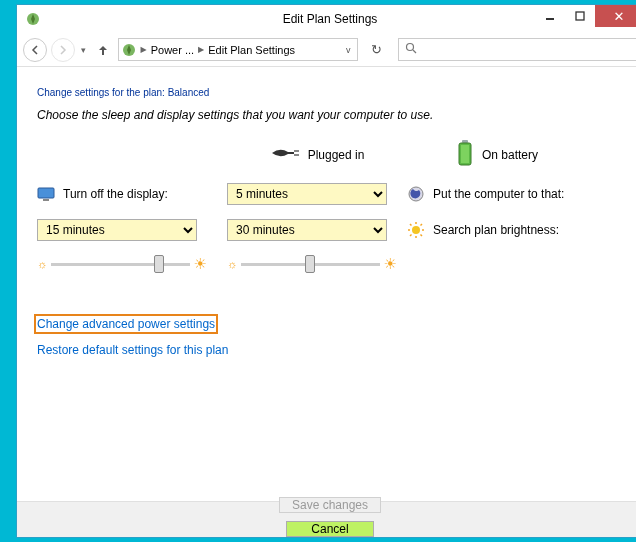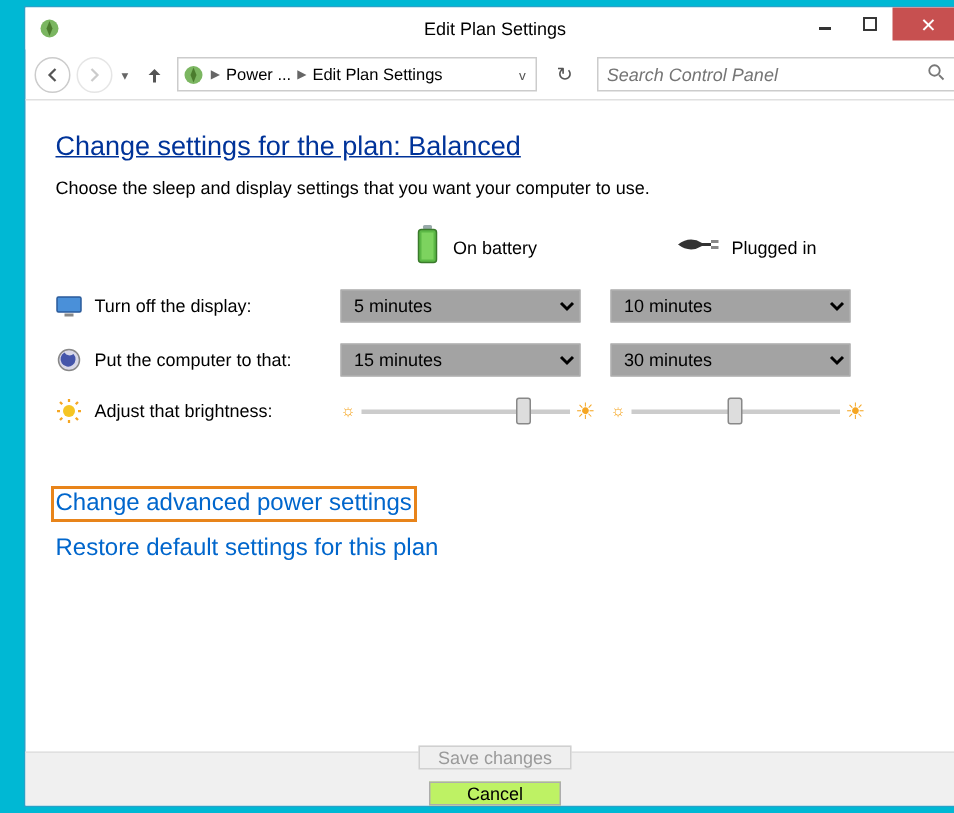--- a/index.html
+++ b/index.html
@@ -19,35 +19,35 @@
   .up-btn { width: 22px; height: 22px; display: flex; align-items: center; justify-content: center; color: #555; font-size: 14px; }
   .breadcrumb { flex: 0 0 240px; height: 23px; border: 1px solid #ccc; display: flex; align-items: center; padding: 0 2px; gap: 2px; font-size: 11px; overflow: hidden; }
   .breadcrumb .bc-icon { width: 16px; height: 16px; flex-shrink: 0; }
   .breadcrumb .sep { color: #666; font-size: 8px; padding: 0 2px; }
   .breadcrumb .bc-drop { margin-left: auto; color: #555; font-size: 9px; padding: 0 4px; }
   .refresh { width: 22px; height: 22px; display: flex; align-items: center; justify-content: center; color: #555; margin-left: 4px; font-size: 13px; }
   .search { flex: 1; height: 23px; border: 1px solid #ccc; margin-left: 6px; display: flex; align-items: center; padding: 0 6px; }
   .search input { border: none; outline: none; flex: 1; font-size: 12px; font-style: italic; color: #888; background: transparent; }
   .search .sicon { color: #777; font-size: 12px; }
   .content { flex: 1; padding: 20px 20px 0 20px; overflow: hidden; }
-  .heading { color: #003399; font-size: 18px; margin-bottom: 10px; text-decoration: underline; }
-  .sub { color: #000; font-size: 12px; margin-bottom: 18px; }
+  .heading { color: #003399; font-size: 10px; margin-bottom: 10px; }
+  .sub { color: #000; font-size: 12px; margin-bottom: 18px; font-style: italic; }
   .grid { display: grid; grid-template-columns: 190px 180px 180px; row-gap: 14px; align-items: center; }
   .col-head { display: flex; align-items: center; gap: 8px; justify-content: center; font-size: 12px; }
   .row-label { display: flex; align-items: center; gap: 8px; font-size: 12px; }
   .row-icon { width: 18px; height: 18px; flex-shrink: 0; }
-  select { width: 160px; height: 22px; border: 1px solid #adadad; background: #a3a3a3; font-size: 12px; padding: 0 4px; }
+  select { width: 160px; height: 22px; border: 1px solid #adadad; background: #fef9c3; font-size: 12px; padding: 0 4px; }
   .slider-cell { display: flex; align-items: center; gap: 4px; width: 170px; }
   .slider-cell .sun-sm { color: #f5a623; font-size: 11px; }
   .slider-cell .sun-lg { color: #f5a623; font-size: 15px; }
   .slider-cell input[type=range] { flex: 1; height: 3px; -webkit-appearance: none; background: #ccc; }
   .slider-cell input[type=range]::-webkit-slider-thumb { -webkit-appearance: none; width: 10px; height: 18px; background: #ddd; border: 1px solid #888; border-radius: 2px; }
   .slider-cell input[type=range]::-moz-range-thumb { width: 10px; height: 18px; background: #ddd; border: 1px solid #888; border-radius: 2px; }
   .links { margin-top: 44px; }
-  .link { color: #0066cc; font-size: 16px; margin-bottom: 12px; display: inline-block; cursor: pointer; }
+  .link { color: #0066cc; font-size: 12px; margin-bottom: 12px; display: inline-block; cursor: pointer; }
   .link.hl { outline: 2px solid #e8841a; outline-offset: 1px; }
   .footer { height: 36px; border-top: 1px solid #e0e0e0; background: #f0f0f0; display: flex; align-items: center; justify-content: flex-end; padding: 0 14px; gap: 8px; flex-direction: column; }
   .btn { height: 23px; min-width: 88px; border: 1px solid #adadad; background: #bef264; font-size: 12px; padding: 0 12px; }
   .btn:disabled { color: #9a9a9a; background: #efefef; border-color: #d0d0d0; }
   .icon-svg { display: block; }
 </style>
 </head>
 <body>
 
 <div class="window">
@@ -100,68 +100,66 @@
           </svg>
       </span>
       <span class="sep">▶</span>
       <span>Power ...</span>
       <span class="sep">▶</span>
       <span>Edit Plan Settings</span>
       <span class="bc-drop">v</span>
     </div>
     <div class="refresh">↻</div>
     <div class="search">
-      <input type="text" placeholder="Search Control Panel" style="">
       <span class="sicon">
         <svg width="12" height="12" viewBox="0 0 12 12">
             <circle cx="5" cy="5" r="3.5" fill="none" stroke="#777" stroke-width="1.2"></circle>
             <line x1="8" y1="8" x2="11" y2="11" stroke="#777" stroke-width="1.2"></line>
           </svg>
       </span>
     </div>
   </div>
 
   <div class="content">
     <div class="heading">Change settings for the plan: Balanced</div>
     <div class="sub">Choose the sleep and display settings that you want your computer to use.</div>
 
     <div class="grid">
       <div></div>
+      <div class="col-head">
+        <span>
+          <svg width="30" height="18" viewBox="0 0 30 18">
+              <path d="M2 9 Q10 3 18 8 L24 8 L24 10 L18 10 Q10 15 2 9 Z" fill="#333"></path>
+              <rect x="24" y="6" width="5" height="2" fill="#888"></rect>
+              <rect x="24" y="10" width="5" height="2" fill="#888"></rect>
+            </svg>
+        </span>
+        <span>Plugged in</span>
+      </div>
       <div class="col-head">
         <span>
           <svg width="18" height="26" viewBox="0 0 18 26">
               <rect x="6" y="0" width="6" height="3" fill="#9aa" rx="1"></rect>
               <rect x="3" y="3" width="12" height="22" rx="2" fill="#5cb846" stroke="#3a7a2b"></rect>
               <rect x="5" y="5" width="8" height="18" fill="#7dd35f"></rect>
             </svg>
         </span>
         <span>On battery</span>
       </div>
-      <div class="col-head">
-        <span>
-          <svg width="30" height="18" viewBox="0 0 30 18">
-              <path d="M2 9 Q10 3 18 8 L24 8 L24 10 L18 10 Q10 15 2 9 Z" fill="#333"></path>
-              <rect x="24" y="6" width="5" height="2" fill="#888"></rect>
-              <rect x="24" y="10" width="5" height="2" fill="#888"></rect>
-            </svg>
-        </span>
-        <span>Plugged in</span>
-      </div>
 
       <div class="row-label">
         <span class="row-icon">
           <svg width="18" height="18" viewBox="0 0 18 18">
               <rect x="1" y="3" width="16" height="10" rx="1" fill="#4a90d9" stroke="#2a5a9a"></rect>
               <rect x="6" y="14" width="6" height="2" fill="#888"></rect>
             </svg>
         </span>
         <span>Turn off the display:</span>
       </div>
       <div><select><option>5 minutes</option></select></div>
-      <div><select><option>10 minutes</option></select></div>
 
       <div class="row-label">
         <span class="row-icon">
           <svg width="18" height="18" viewBox="0 0 18 18">
               <circle cx="9" cy="9" r="7" fill="#d8d8e8" stroke="#888"></circle>
               <path d="M12 5 A5 5 0 1 1 6 4 A4 4 0 0 0 12 5 Z" fill="#4455aa"></path>
             </svg>
         </span>
         <span>Put the computer to that:</span>
       </div>
@@ -177,21 +175,21 @@
                 <line x1="9" y1="15" x2="9" y2="17"></line>
                 <line x1="1" y1="9" x2="3" y2="9"></line>
                 <line x1="15" y1="9" x2="17" y2="9"></line>
                 <line x1="3" y1="3" x2="4.5" y2="4.5"></line>
                 <line x1="13.5" y1="13.5" x2="15" y2="15"></line>
                 <line x1="3" y1="15" x2="4.5" y2="13.5"></line>
                 <line x1="13.5" y1="4.5" x2="15" y2="3"></line>
               </g>
             </svg>
         </span>
-        <span>Adjust that brightness:</span>
+        <span>Search plan brightness:</span>
       </div>
       <div class="slider-cell">
         <span class="sun-sm">☼</span>
         <input type="range" min="0" max="100" value="80" style="">
         <span class="sun-lg">☀</span>
       </div>
       <div class="slider-cell">
         <span class="sun-sm">☼</span>
         <input type="range" min="0" max="100" value="50" style="">
         <span class="sun-lg">☀</span>

